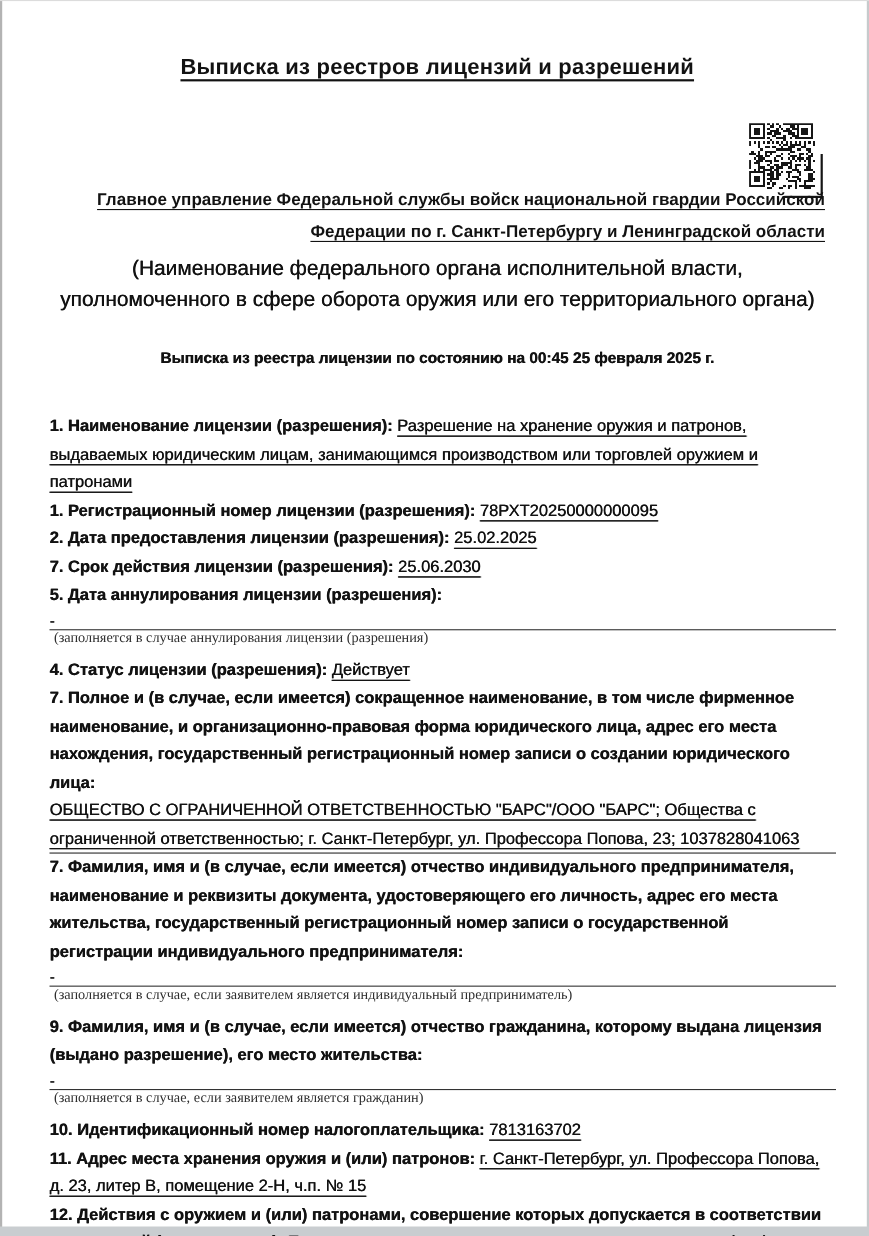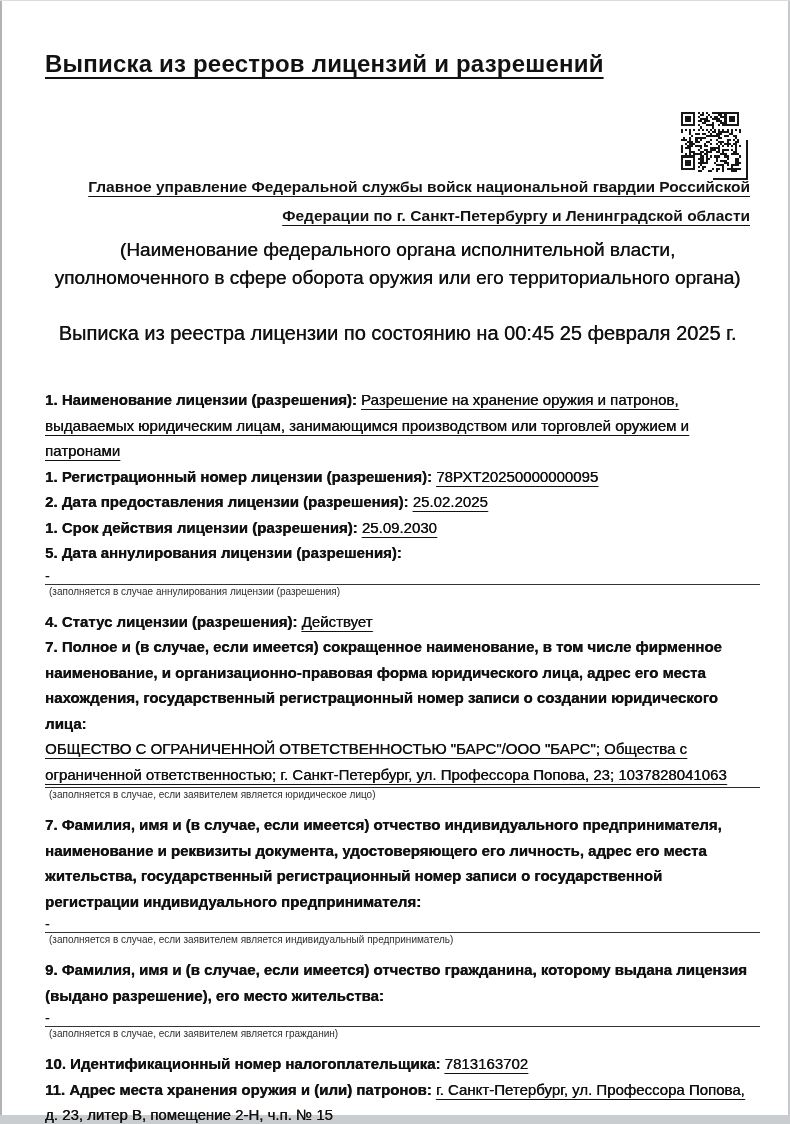--- a/index.html
+++ b/index.html
@@ -13,21 +13,21 @@
   }
   
   .edge-left{position:absolute;left:0;top:0;width:2px;height:100%;background:#b3b3b3;}
   .edge-right{position:absolute;right:0;top:0;width:2px;height:100%;background:#c6cacc;}
   .edge-top{position:absolute;left:0;top:0;width:100%;height:1px;background:#dcdcdc;}
   .edge-bottom{position:absolute;left:0;bottom:0;width:100%;height:9px;background:#c9cdd0;}
 
   .content{padding:50px 40px 0 45px;position:relative;}
 
   .doc-title{
-    font-size:24px;font-weight:700;
+    text-align:center;font-size:20px;font-weight:700;
     text-decoration:underline;text-underline-offset:5px;text-decoration-thickness:1.6px;
     letter-spacing:.2px;margin:0;
   }
 
   .qr-wrap{position:absolute;left:681px;top:112px;width:60px;height:60px;}
   .corner-mark{
     position:absolute;left:713px;top:140px;width:33px;height:38px;
     border-right:2.5px solid #161616;border-bottom:2.5px solid #161616;
   }
 
@@ -37,42 +37,42 @@
     margin:94px 0 0 0;text-align:right;
     font-size:15.5px;font-weight:700;line-height:29px;
     text-decoration:underline;text-underline-offset:4px;text-decoration-thickness:1.4px;
   }
   .org-caption{
     margin:6px 0 0 0;text-align:center;
     font-size:19px;line-height:28px;font-weight:400;
   }
   .extract-line{
     margin:30px 0 0 0;text-align:center;
-    font-size:20px;font-weight:400;
+    font-size:14px;font-weight:700;
   }
 
   .items{margin-top:42px;font-size:15px;line-height:25.5px;}
   .item{margin:0;}
   .lbl{font-weight:700;}
   .val{
     text-decoration:underline;text-underline-offset:4px;text-decoration-thickness:1.4px;
   }
   .block-val{
     display:block;
     border-bottom:1.5px solid #2a2a2a;
     margin-right:-10px;padding-right:10px;
   }
   .blank{
     border-bottom:1.4px solid #333;
     margin:2px -10px 0 0;
     font-size:14px;line-height:16px;
   }
   .caption{
-    font-size:10px;color:#2e2e2e;font-weight:400;text-shadow:none;
-    margin:2px 0 12px 4px;line-height:10px;
+    font-size:13px;color:#2e2e2e;font-weight:400;text-shadow:none;
+    margin:2px 0 12px 4px;line-height:10px;font-family:Liberation Serif, serif;
   }
 </style>
 </head>
 <body>
 
 <div class="edge-left"></div>
 <div class="edge-right"></div>
 <div class="edge-top"></div>
 <div class="edge-bottom"></div>
 
@@ -482,30 +482,29 @@
   <div class="extract-line semi">Выписка из реестра лицензии по состоянию на 00:45 25 февраля 2025 г.</div>
 
   <div class="items semi">
 
     <p class="item"><span class="lbl">1. Наименование лицензии (разрешения):</span> <span class="val">Разрешение на хранение оружия и патронов, выдаваемых юридическим лицам, занимающимся производством или торговлей оружием и патронами</span></p>
 
     <p class="item"><span class="lbl">1. Регистрационный номер лицензии (разрешения):</span> <span class="val">78РХТ20250000000095</span></p>
 
     <p class="item"><span class="lbl">2. Дата предоставления лицензии (разрешения):</span> <span class="val">25.02.2025</span></p>
 
-    <p class="item"><span class="lbl">1. Срок действия лицензии (разрешения):</span> <span class="val">25.09.2030</span></p>
+    <p class="item"><span class="lbl">7. Срок действия лицензии (разрешения):</span> <span class="val">25.06.2030</span></p>
 
     <p class="item"><span class="lbl">5. Дата аннулирования лицензии (разрешения):</span></p>
     <div class="blank"><span>-</span></div>
     <div class="caption">(заполняется в случае аннулирования лицензии (разрешения)</div>
 
     <p class="item"><span class="lbl">4. Статус лицензии (разрешения):</span> <span class="val">Действует</span></p>
 
     <p class="item"><span class="lbl">7. Полное и (в случае, если имеется) сокращенное наименование, в том числе фирменное наименование, и организационно-правовая форма юридического лица, адрес его места нахождения, государственный регистрационный номер записи о создании юридического лица:</span><span class="val block-val">ОБЩЕСТВО С ОГРАНИЧЕННОЙ ОТВЕТСТВЕННОСТЬЮ "БАРС"/ООО "БАРС"; Общества с ограниченной ответственностью; г. Санкт-Петербург, ул. Профессора Попова, 23; 1037828041063</span></p>
-    <div class="caption">(заполняется в случае, если заявителем является юридическое лицо)</div>
 
     <p class="item"><span class="lbl">7. Фамилия, имя и (в случае, если имеется) отчество индивидуального предпринимателя, наименование и реквизиты документа, удостоверяющего его личность, адрес его места жительства, государственный регистрационный номер записи о государственной регистрации индивидуального предпринимателя:</span></p>
     <div class="blank"><span>-</span></div>
     <div class="caption">(заполняется в случае, если заявителем является индивидуальный предприниматель)</div>
 
     <p class="item"><span class="lbl">9. Фамилия, имя и (в случае, если имеется) отчество гражданина, которому выдана лицензия (выдано разрешение), его место жительства:</span></p>
     <div class="blank"><span>-</span></div>
     <div class="caption">(заполняется в случае, если заявителем является гражданин)</div>
 
     <p class="item"><span class="lbl">10. Идентификационный номер налогоплательщика:</span> <span class="val">7813163702</span></p>

